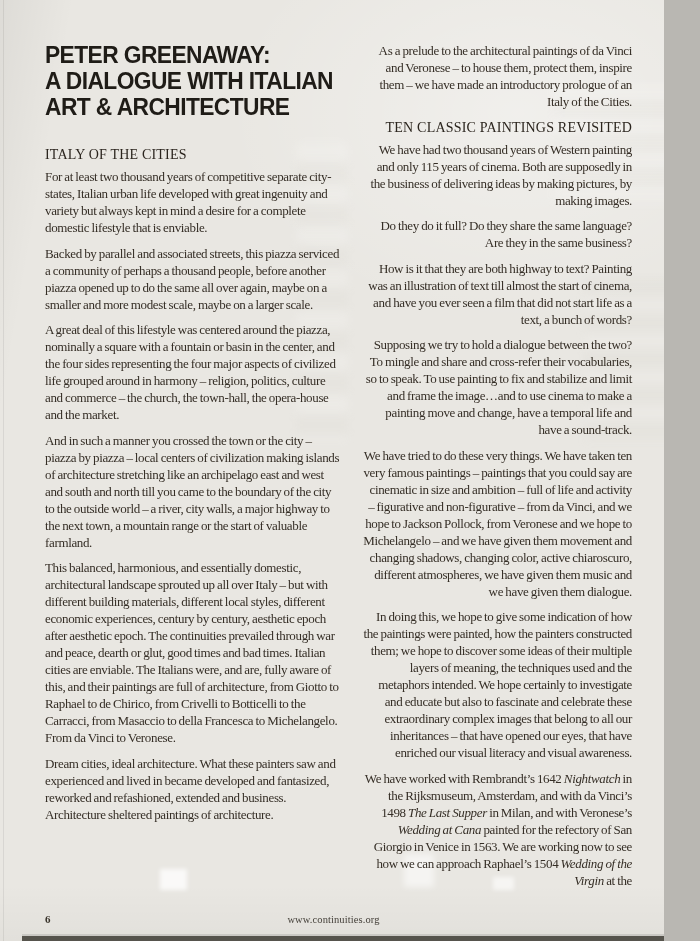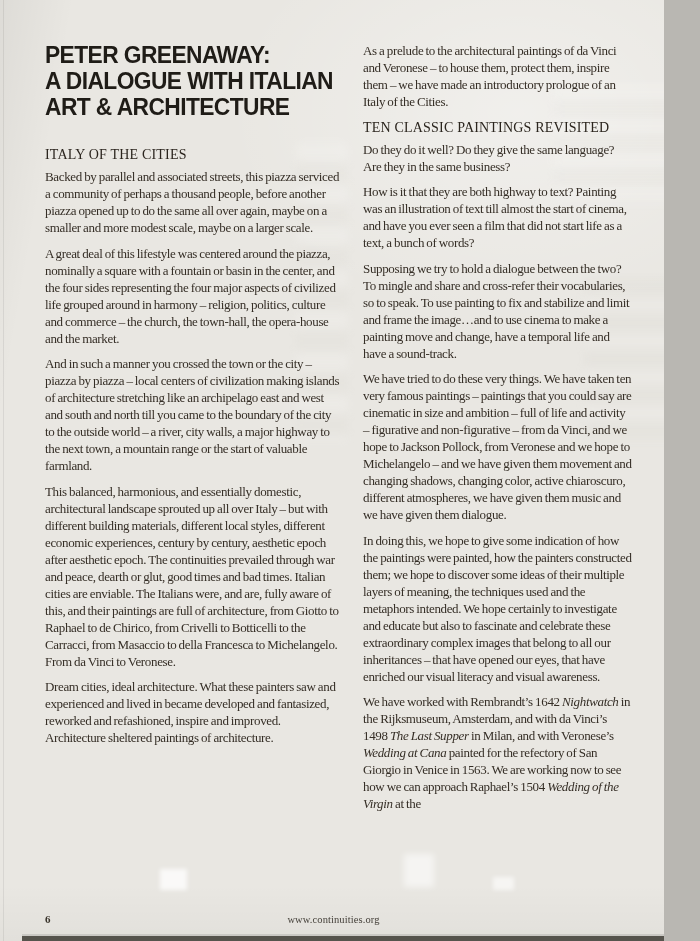--- a/index.html
+++ b/index.html
@@ -22,21 +22,21 @@
     background:repeating-linear-gradient(to bottom, rgba(255,255,255,.26) 0 16px, rgba(60,55,45,.025) 16px 34px);}
   .ghost-c{left:584px;top:278px;width:112px;height:165px;opacity:.5;
     background:repeating-linear-gradient(to bottom, rgba(70,62,50,.045) 0 18px, rgba(255,255,255,.18) 18px 36px);}
   .ghost-d{left:160px;top:869px;width:27px;height:21px;background:rgba(255,255,255,.75);filter:blur(2px);}
   .ghost-e{left:404px;top:854px;width:30px;height:33px;background:rgba(255,255,255,.55);filter:blur(3px);}
   .ghost-f{left:493px;top:877px;width:21px;height:13px;background:rgba(255,255,255,.6);filter:blur(2px);}
 
   .content{position:absolute;left:45px;right:32px;top:42px;display:flex;gap:21px;}
   .col{min-width:0;}
   .col-left{width:297px;flex:0 0 297px;}
-  .col-right{flex:1;}
+  .col-right{flex:1;text-align:right;}
 
   h1{
     font-family:"Liberation Sans", sans-serif;
     font-weight:700;font-size:23.5px;line-height:26px;letter-spacing:-0.6px;
     color:#1f1c17;margin:0 0 26px 0;
     transform:scaleX(0.97);transform-origin:left top;
     text-transform:uppercase;
   }
   h1 span{display:block;}
 
@@ -74,32 +74,34 @@
 
   <div class="content">
     <div class="col col-left">
       <h1>
         <span>PETER GREENAWAY:</span>
         <span>A DIALOGUE WITH ITALIAN</span>
         <span>ART &amp; ARCHITECTURE</span>
       </h1>
       <div class="blocks">
           <h2><span>ITALY OF THE CITIES</span></h2>
+          <p><span>For at least two thousand years of competitive separate city-states, Italian urban life developed with great ingenuity and variety but always kept in mind a desire for a complete domestic lifestyle that is enviable.</span></p>
           <p><span>Backed by parallel and associated streets, this piazza serviced a community of perhaps a thousand people, before another piazza opened up to do the same all over again, maybe on a smaller and more modest scale, maybe on a larger scale.</span></p>
           <p><span>A great deal of this lifestyle was centered around the piazza, nominally a square with a fountain or basin in the center, and the four sides representing the four major aspects of civilized life grouped around in harmony – religion, politics, culture and commerce – the church, the town-hall, the opera-house and the market.</span></p>
           <p><span>And in such a manner you crossed the town or the city – piazza by piazza – local centers of civilization making islands of architecture stretching like an archipelago east and west and south and north till you came to the boundary of the city to the outside world – a river, city walls, a major highway to the next town, a mountain range or the start of valuable farmland.</span></p>
           <p><span>This balanced, harmonious, and essentially domestic, architectural landscape sprouted up all over Italy – but with different building materials, different local styles, different economic experiences, century by century, aesthetic epoch after aesthetic epoch. The continuities prevailed through war and peace, dearth or glut, good times and bad times. Italian cities are enviable. The Italians were, and are, fully aware of this, and their paintings are full of architecture, from Giotto to Raphael to de Chirico, from Crivelli to Botticelli to the Carracci, from Masaccio to della Francesca to Michelangelo. From da Vinci to Veronese.</span></p>
-          <p><span>Dream cities, ideal architecture. What these painters saw and experienced and lived in became developed and fantasized, reworked and refashioned, inspire and improved. Architecture sheltered paintings of architecture.</span></p>
+          <p><span>Dream cities, ideal architecture. What these painters saw and experienced and lived in became developed and fantasized, reworked and refashioned, extended and business. Architecture sheltered paintings of architecture.</span></p>
         </div>
     </div>
     <div class="col col-right">
       <div class="blocks">
           <p><span>As a prelude to the architectural paintings of da Vinci and Veronese – to house them, protect them, inspire them – we have made an introductory prologue of an Italy of the Cities.</span></p>
           <h2><span>TEN CLASSIC PAINTINGS REVISITED</span></h2>
-          <p><span>Do they do it well? Do they give the same language? Are they in the same business?</span></p>
+          <p><span>We have had two thousand years of Western painting and only 115 years of cinema. Both are supposedly in the business of delivering ideas by making pictures, by making images.</span></p>
+          <p><span>Do they do it full? Do they share the same language? Are they in the same business?</span></p>
           <p><span>How is it that they are both highway to text? Painting was an illustration of text till almost the start of cinema, and have you ever seen a film that did not start life as a text, a bunch of words?</span></p>
           <p><span>Supposing we try to hold a dialogue between the two? To mingle and share and cross-refer their vocabularies, so to speak. To use painting to fix and stabilize and limit and frame the image…and to use cinema to make a painting move and change, have a temporal life and have a sound-track.</span></p>
           <p><span>We have tried to do these very things. We have taken ten very famous paintings – paintings that you could say are cinematic in size and ambition – full of life and activity – figurative and non-figurative – from da Vinci, and we hope to Jackson Pollock, from Veronese and we hope to Michelangelo – and we have given them movement and changing shadows, changing color, active chiaroscuro, different atmospheres, we have given them music and we have given them dialogue.</span></p>
           <p><span>In doing this, we hope to give some indication of how the paintings were painted, how the painters constructed them; we hope to discover some ideas of their multiple layers of meaning, the techniques used and the metaphors intended. We hope certainly to investigate and educate but also to fascinate and celebrate these extraordinary complex images that belong to all our inheritances – that have opened our eyes, that have enriched our visual literacy and visual awareness.</span></p>
           <p><span>We have worked with Rembrandt’s 1642 </span><em>Nightwatch</em><span> in the Rijksmuseum, Amsterdam, and with da Vinci’s 1498 </span><em>The Last Supper</em><span> in Milan, and with Veronese’s </span><em>Wedding at Cana</em><span> painted for the refectory of San Giorgio in Venice in 1563. We are working now to see how we can approach Raphael’s 1504 </span><em>Wedding of the Virgin</em><span> at the</span></p>
         </div>
     </div>
   </div>
 
   <div class="footer">

